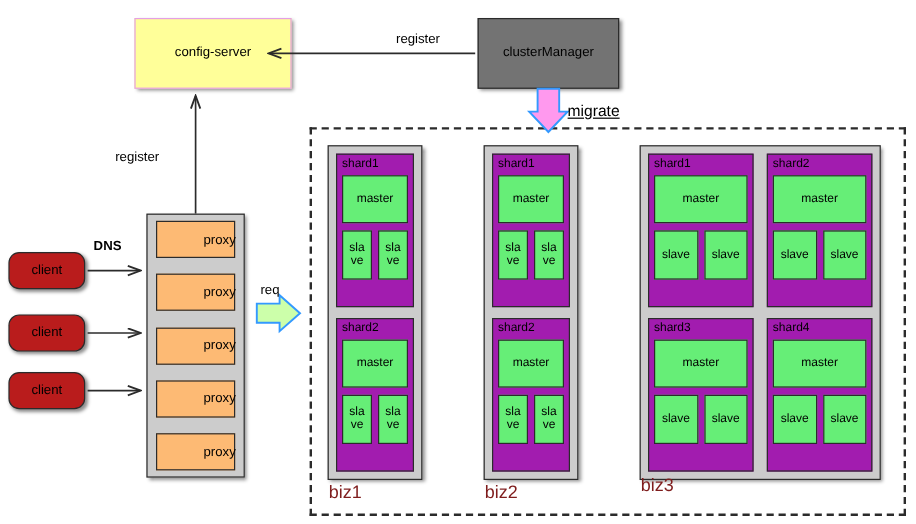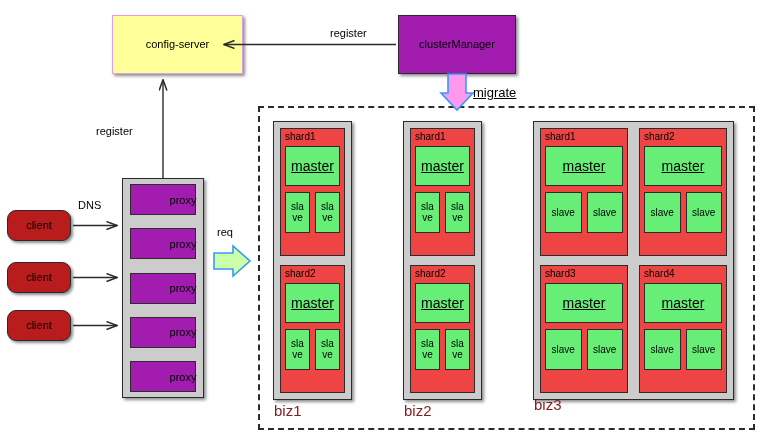--- a/index.html
+++ b/index.html
@@ -40,21 +40,21 @@
     width: 131px; height: 59px;
     background: #ffff99;
     border: 1.5px solid #e59fe5;
     font-size: 11px;
   }
 
   
   #cluster-manager {
     left: 398px; top: 15px;
     width: 118px; height: 59px;
-    background: #a21caf;
+    background: #737373;
     border: 1.5px solid #2b2b2b;
     font-size: 11px;
   }
 
   
   #graphite {
     left: 595px; top: 8px;
     width: 124px; height: 78px;
     background: #ffffcc;
     border: 1.5px solid #2b2b2b;
@@ -84,21 +84,21 @@
     box-sizing: border-box;
     padding: 5px 7px;
     display: flex;
     flex-direction: column;
     justify-content: space-between;
     box-shadow: 2px 2px 3px rgba(0,0,0,0.45);
   }
   .proxy {
     position: relative;
     height: 31px;
-    background: #a21caf;
+    background: #fdba74;
     border: 1.5px solid #2b2b2b;
     box-sizing: border-box;
     display: flex;
     align-items: center;
     justify-content: center;
     font-size: 11px;
     color: #000;
     padding-left: 40px;
   }
 
@@ -135,21 +135,21 @@
     color: #7f1d1d;
     white-space: nowrap;
   }
   #biz-label-0 { left: 274px; top: 402px; }
   #biz-label-1 { left: 404px; top: 402px; }
   #biz-label-2 { left: 534px; top: 396px; }
 
   
   .shard {
     box-sizing: border-box;
-    background: #ef4444;
+    background: #a21caf;
     border: 1.5px solid #2b2b2b;
     padding: 3px 4px 22px 4px;
     display: flex;
     flex-direction: column;
     width: 66px;
     height: 128px;
   }
   .biz-box-wide .shard { width: 88px; }
 
   .shard-title {
@@ -160,24 +160,23 @@
     line-height: 1.05;
   }
   .master {
     box-sizing: border-box;
     background: #66ee77;
     border: 1.5px solid #2b2b2b;
     height: 40px;
     display: flex;
     align-items: center;
     justify-content: center;
-    font-size: 14px;
+    font-size: 10px;
     color: #000;
     margin-bottom: 6px;
-    text-decoration: underline;
   }
   .slaves {
     display: flex;
     justify-content: space-between;
     flex: 1;
     gap: 5px;
   }
   .slave {
     box-sizing: border-box;
     background: #66ee77;
@@ -202,22 +201,22 @@
     pointer-events: none;
   }
   .edge-label {
     position: absolute;
     font-size: 11px;
     color: #000;
     white-space: nowrap;
   }
   #label-register  { left: 330px; top: 27px; }
   #label-subscribe { left: 96px;  top: 125px; }
-  #label-dns       { left: 78px;  top: 199px; }
-  #label-req       { left: 217px; top: 226px; }
+  #label-dns       { left: 78px;  top: 199px; font-weight: bold; }
+  #label-req       { left: 217px; top: 236px; }
   #label-migrate   { left: 473px; top: 85px; font-size: 13px; text-decoration: underline; }
 </style>
 </head>
 <body>
 
 <div id="canvas">
 
   <div class="node shadow" id="config-server">config-server</div>
 
   <div class="node shadow" id="cluster-manager">clusterManager</div>

